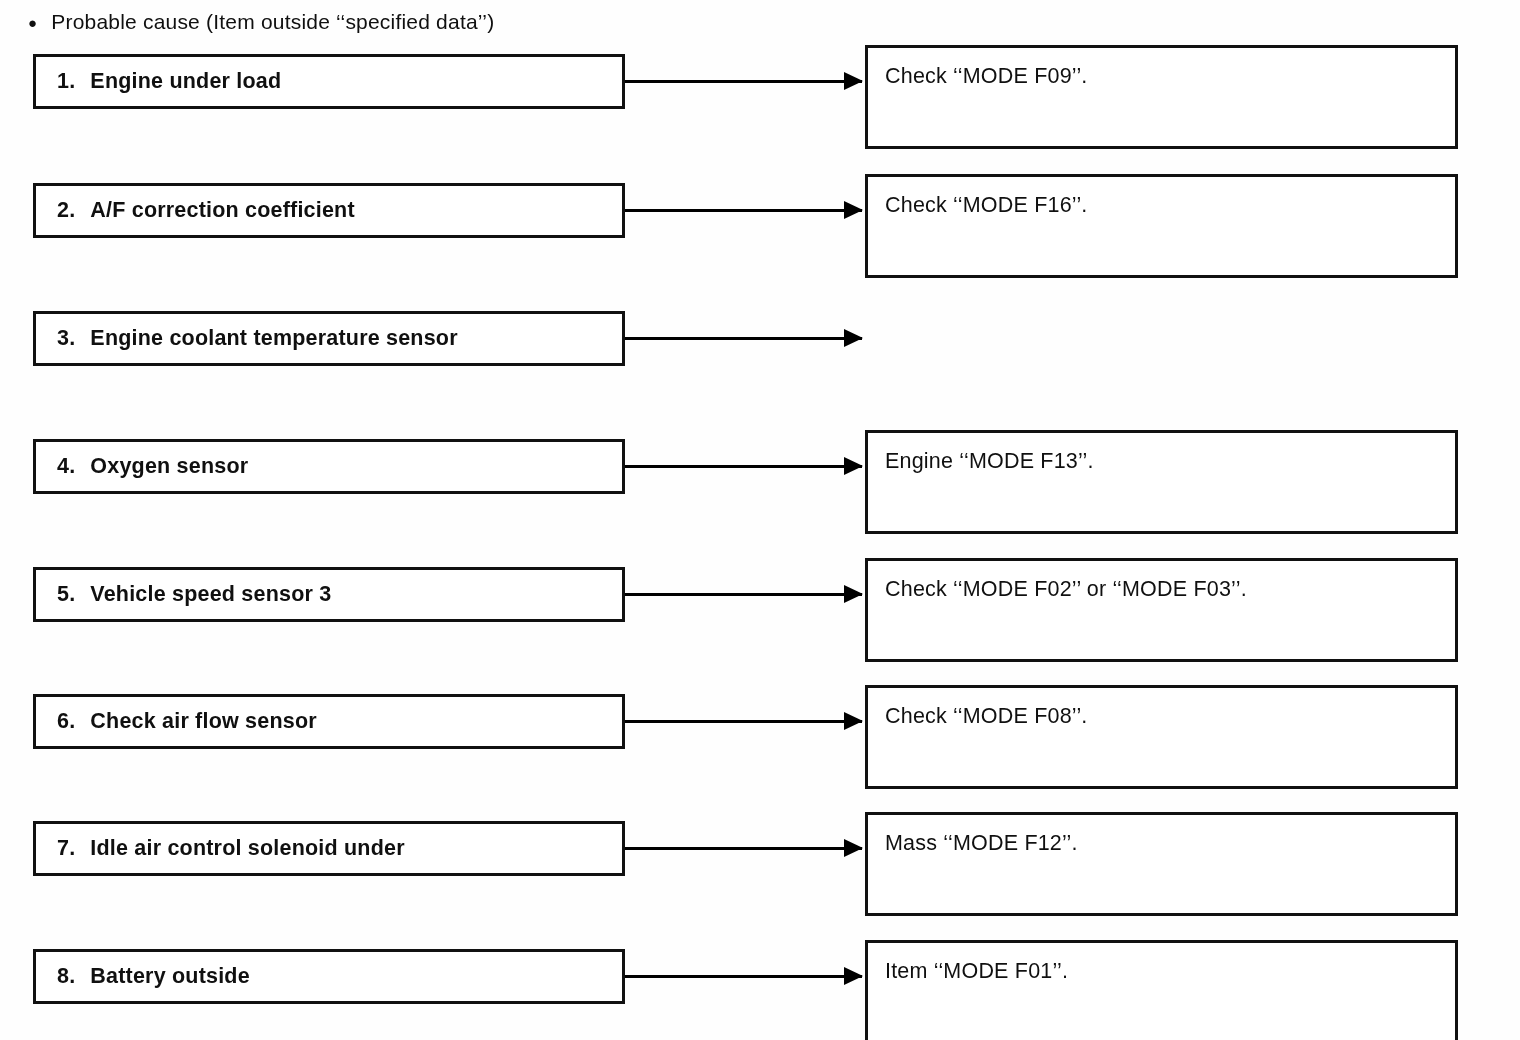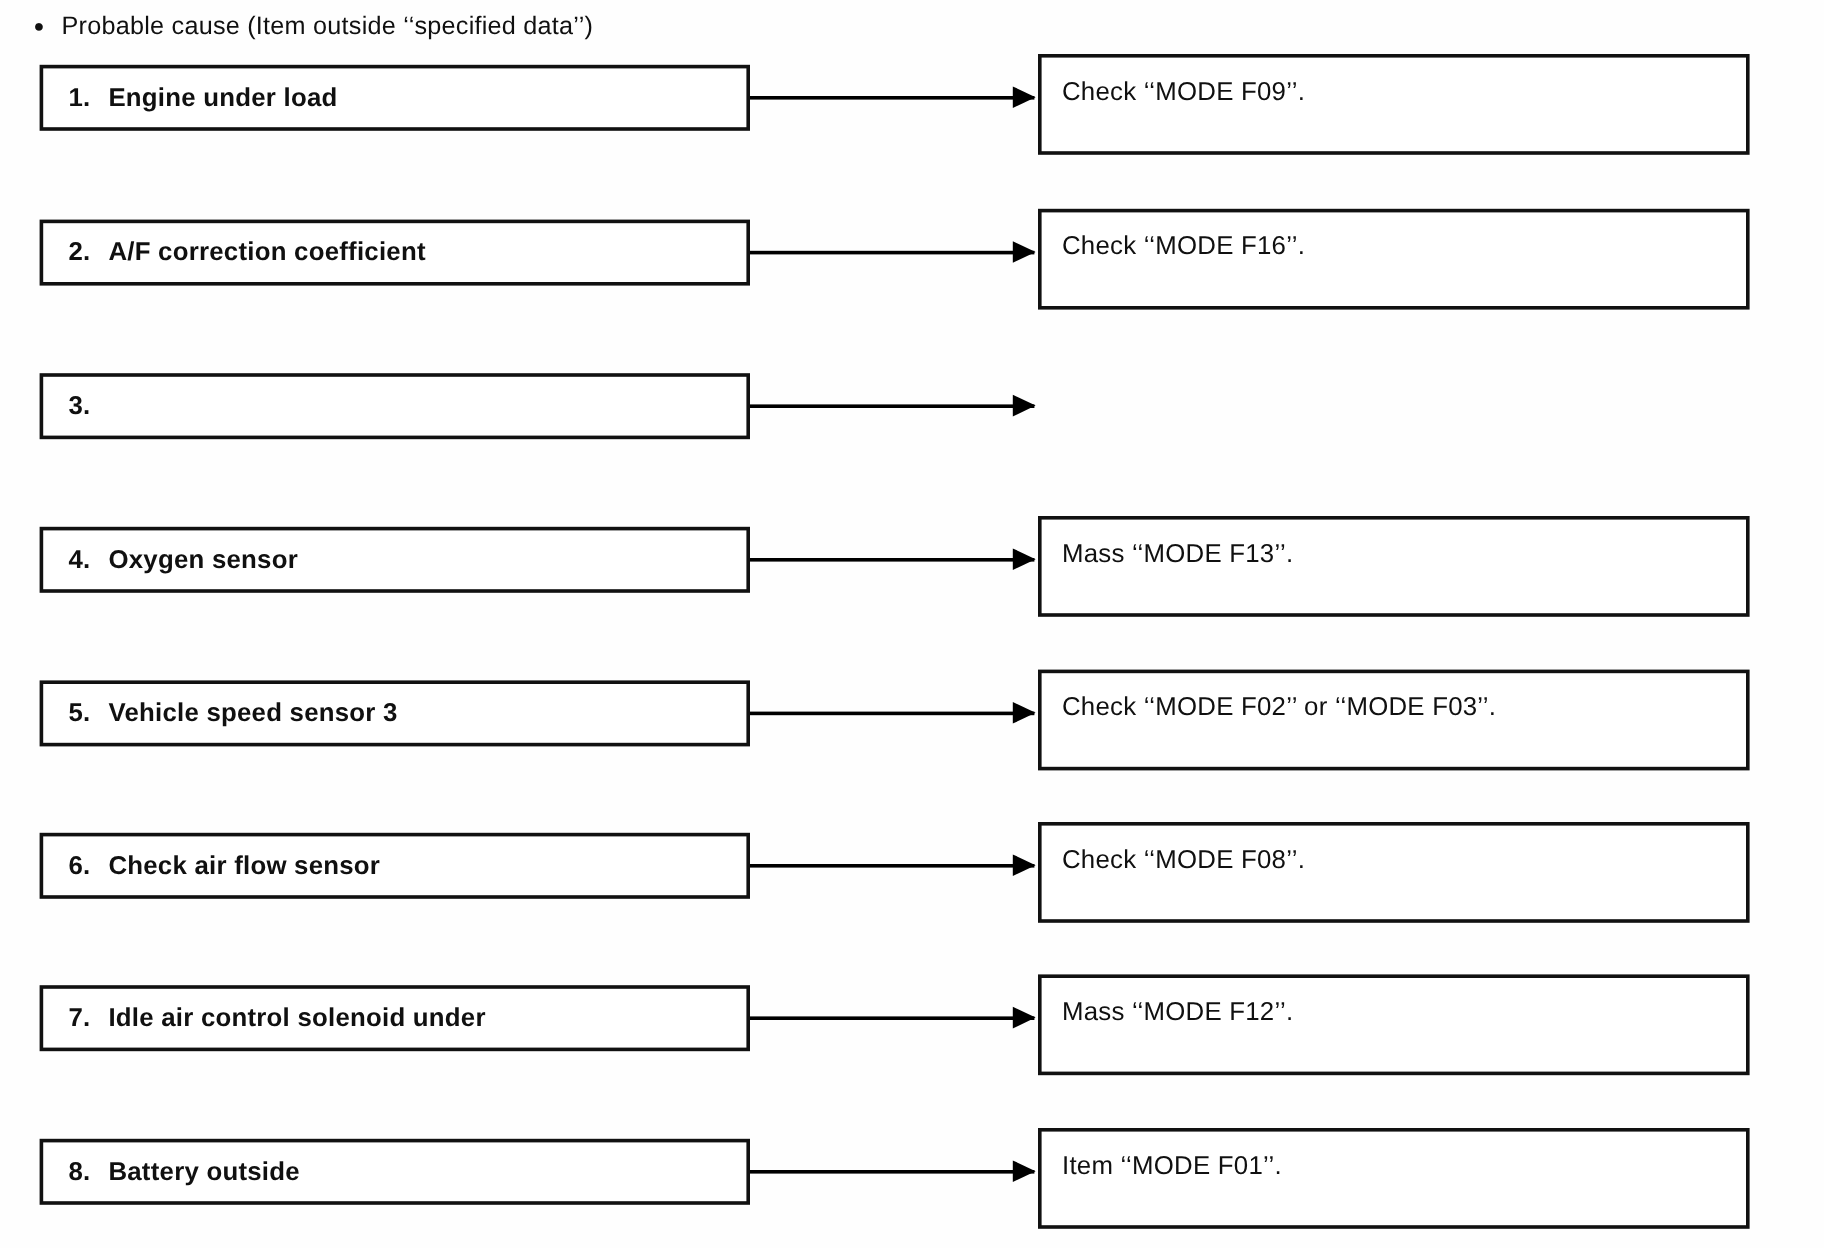--- a/index.html
+++ b/index.html
@@ -72,21 +72,21 @@
     height: 0;
     border-left: 19px solid #000000;
     border-top: 9px solid transparent;
     border-bottom: 9px solid transparent;
   }
   .action-box {
     position: absolute;
     left: 865px;
     top: 0;
     width: 593px;
-    height: 84px;
+    height: 104px;
     border: 3px solid #111111;
     box-sizing: border-box;
     background: #ffffff;
     padding: 16px 10px 0 17px;
     font-size: 21.5px;
     letter-spacing: 0.2px;
   }
 </style>
 </head>
 <body>
@@ -120,36 +120,37 @@
       <div class="arrowhead"></div>
     </div>
     <div class="action-box">
       <span>Check ‘‘MODE F16’’.</span>
     </div>
   </div>
 
   <div class="row" style="top:302px">
     <div class="cause-box">
       <span class="cause-num">3.</span>
+      <span>Engine coolant temperature sensor</span>
     </div>
     <div class="arrow">
       <div class="arrowhead"></div>
     </div>
   </div>
 
   <div class="row" style="top:430px">
     <div class="cause-box">
       <span class="cause-num">4.</span>
       <span>Oxygen sensor</span>
     </div>
     <div class="arrow">
       <div class="arrowhead"></div>
     </div>
     <div class="action-box">
-      <span>Mass ‘‘MODE F13’’.</span>
+      <span>Engine ‘‘MODE F13’’.</span>
     </div>
   </div>
 
   <div class="row" style="top:558px">
     <div class="cause-box">
       <span class="cause-num">5.</span>
       <span>Vehicle speed sensor 3</span>
     </div>
     <div class="arrow">
       <div class="arrowhead"></div>

